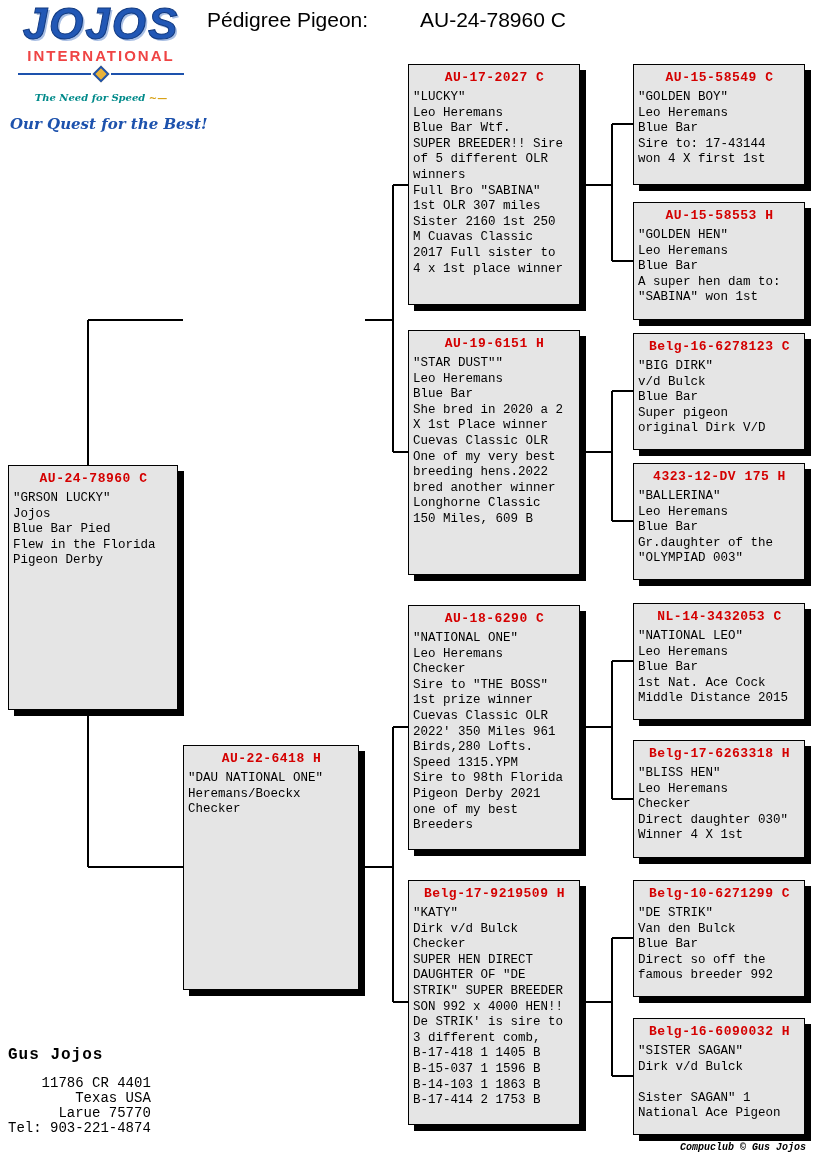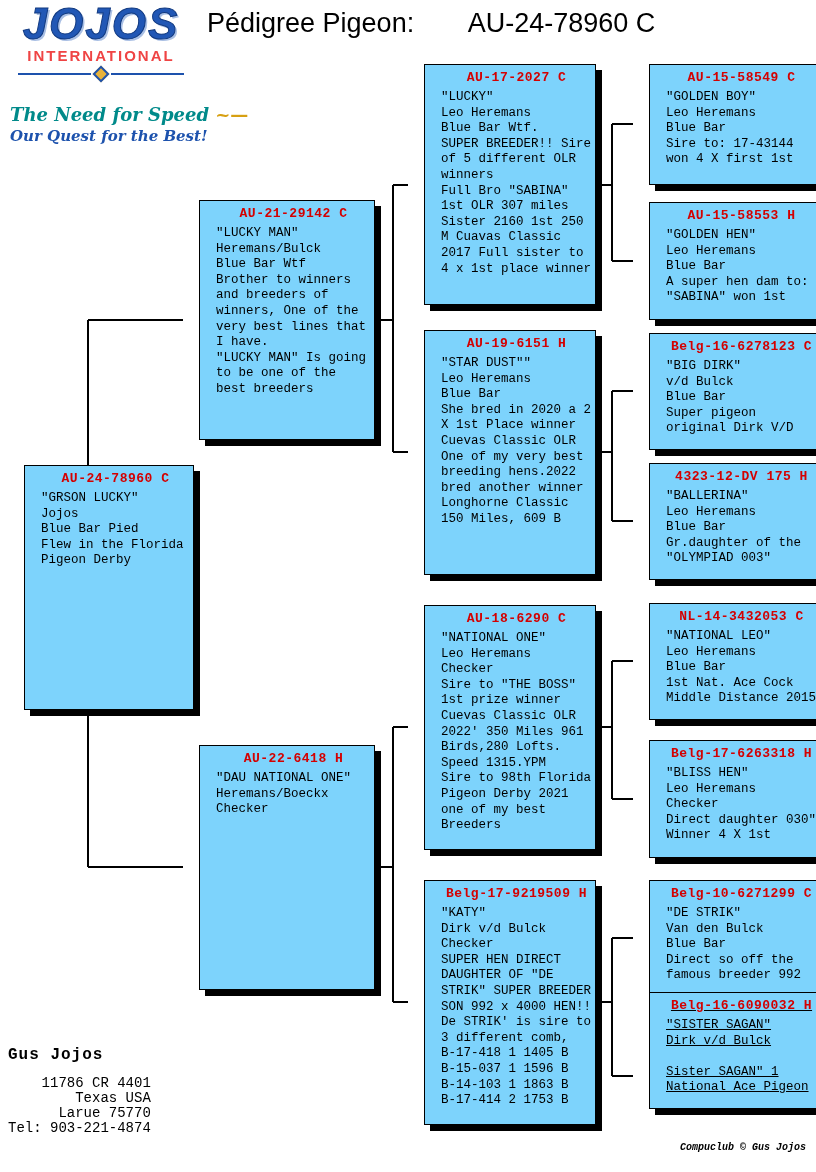--- a/index.html
+++ b/index.html
@@ -14,21 +14,21 @@
 
   
   .connectors { position: absolute; left: 0; top: 0; z-index: 0; }
 
   
   .title {
     position: absolute;
     left: 207px;
     top: 8px;
     font-family: "Liberation Sans", sans-serif;
-    font-size: 27px;
+    font-size: 21px;
     color: #000;
     white-space: nowrap;
     z-index: 2;
   }
   .title .title-id { margin-left: 46px; }
 
   
   .logo {
     position: absolute;
     left: 10px;
@@ -62,46 +62,45 @@
     width: 8px; height: 8px;
     background: #e8b23a;
     border: 2px solid #1d52ad;
     transform: rotate(45deg);
     margin: 0 4px;
   }
   .tag1 {
     font-family: "DejaVu Serif", serif;
     font-style: italic;
     font-weight: bold;
-    font-size: 18px;
+    font-size: 10px;
     color: #008a8a;
-    margin-top: 24px;
+    margin-top: 12px;
     white-space: nowrap;
   }
   .tag1 .swoosh { color: #d7a012; font-style: normal; }
   .tag2 {
     font-family: "DejaVu Serif", serif;
     font-style: italic;
     font-weight: bold;
     font-size: 15px;
     color: #1d52ad;
-    margin-top: 2px;
+    margin-top: 12px;
     white-space: nowrap;
   }
 
   
   .pbox {
     position: absolute;
     box-sizing: border-box;
-    background: #7dd3fc;
+    background: #e5e5e5;
     border: 1.5px solid #000;
     box-shadow: 6px 6px 0 #000;
-    padding: 5px 3px 3px 16px;
+    padding: 5px 3px 3px 4px;
     z-index: 1;
-    margin-left: 16px;
   }
   .pbox-id {
     text-align: center;
     color: #d40000;
     font-weight: bold;
     font-size: 13px;
     letter-spacing: 0.5px;
     margin-bottom: 5px;
     white-space: nowrap;
   }
@@ -120,21 +119,21 @@
   .bx4  { left: 408px; top:  330px; width: 172px; height: 245px; }
   .bx5  { left: 408px; top:  605px; width: 172px; height: 245px; }
   .bx6  { left: 408px; top:  880px; width: 172px; height: 245px; }
   .bx7  { left: 633px; top:   64px; width: 172px; height: 121px; }
   .bx8  { left: 633px; top:  202px; width: 172px; height: 118px; }
   .bx9  { left: 633px; top:  333px; width: 172px; height: 117px; }
   .bx10 { left: 633px; top:  463px; width: 172px; height: 117px; }
   .bx11 { left: 633px; top:  603px; width: 172px; height: 117px; }
   .bx12 { left: 633px; top:  740px; width: 172px; height: 118px; }
   .bx13 { left: 633px; top:  880px; width: 172px; height: 117px; }
-  .bx14 { left: 633px; top: 992px; width: 172px; height: 117px; text-decoration: underline; }
+  .bx14 { left: 633px; top: 1018px; width: 172px; height: 117px; }
 
   
   .contact { position: absolute; left: 8px; top: 1030px; z-index: 2; }
   .owner {
     font-size: 16px;
     font-weight: bold;
     letter-spacing: 1px;
     margin-bottom: 12px;
     margin-top: 16px;
   }
@@ -221,34 +220,20 @@
 
   <div class="pbox bx0">
     <div class="pbox-id">AU-24-78960 C</div>
     <div class="pbox-body">"GRSON LUCKY"
 Jojos
 Blue Bar Pied
 Flew in the Florida
 Pigeon Derby</div>
   </div>
 
-  <div class="pbox bx1">
-    <div class="pbox-id">AU-21-29142 C</div>
-    <div class="pbox-body">"LUCKY MAN"
-Heremans/Bulck
-Blue Bar Wtf
-Brother to winners
-and breeders of
-winners, One of the
-very best lines that
-I have.
-"LUCKY MAN" Is going
-to be one of the
-best breeders</div>
-  </div>
   <div class="pbox bx2">
     <div class="pbox-id">AU-22-6418 H</div>
     <div class="pbox-body">"DAU NATIONAL ONE"
 Heremans/Boeckx
 Checker</div>
   </div>
 
   <div class="pbox bx3">
     <div class="pbox-id">AU-17-2027 C</div>
     <div class="pbox-body">"LUCKY"

